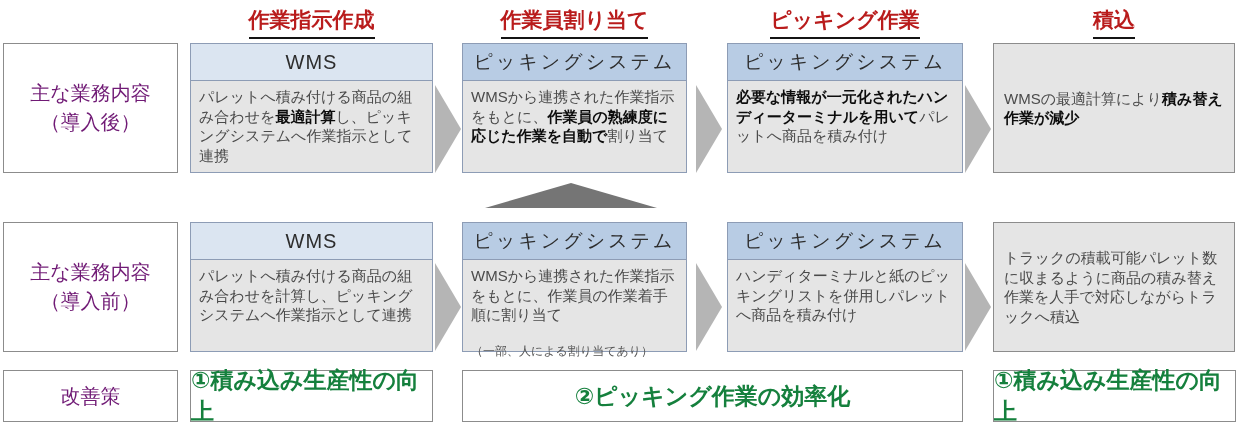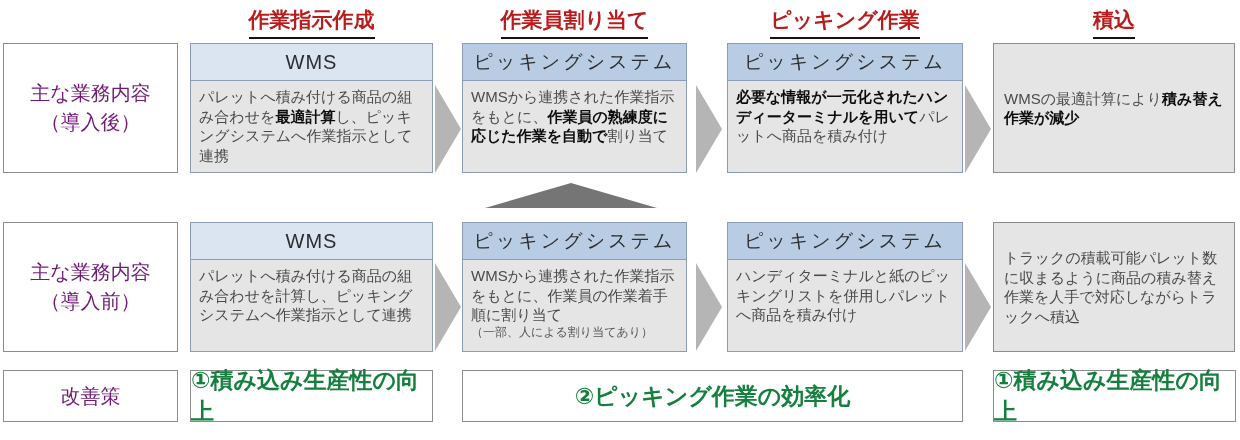--- a/index.html
+++ b/index.html
@@ -27,21 +27,21 @@
     display:flex;align-items:center;justify-content:center;text-align:center;
     font-size:20px;color:#701a75;line-height:1.45;white-space:pre-line;}
 
   .pbox{position:absolute;box-sizing:border-box;border:1.5px solid #8d9cb5;background:#e5e5e5;display:flex;flex-direction:column;}
   .box-header{flex:0 0 36px;display:flex;align-items:center;justify-content:center;
     border-bottom:1.5px solid #8d9cb5;font-size:19px;color:#2d2d2d;}
   .hdr-wms{background:#dbe5f1;font-size:20px;letter-spacing:1px;}
   .hdr-pick{background:#b8cce4;letter-spacing:3px;}
   .box-body{flex:1;padding:6px 8px 4px 8px;font-size:15px;line-height:1.3;color:#4a4a4a;text-align:left;}
   .box-body b{color:#0d0d0d;}
-  .box-note{font-size:12px;color:#555;margin-top:1px;font-family:Liberation Mono, monospace;}
+  .box-note{font-size:12px;color:#555;margin-top:19px;}
   .plain{justify-content:center;}
   .plain .box-body{flex:0 0 auto;padding:6px 10px;}
 
   .imp-box{position:absolute;box-sizing:border-box;border:1.5px solid #8c8c8c;background:#fff;
     display:flex;align-items:center;justify-content:center;font-size:23px;font-weight:bold;color:#15803d;}
 
   .arrow-r{position:absolute;width:0;height:0;
     border-top:44px solid transparent;border-bottom:44px solid transparent;border-left:26px solid #b5b5b5;}
   .ar1{top:85px;}
   .ar2{top:263px;}

